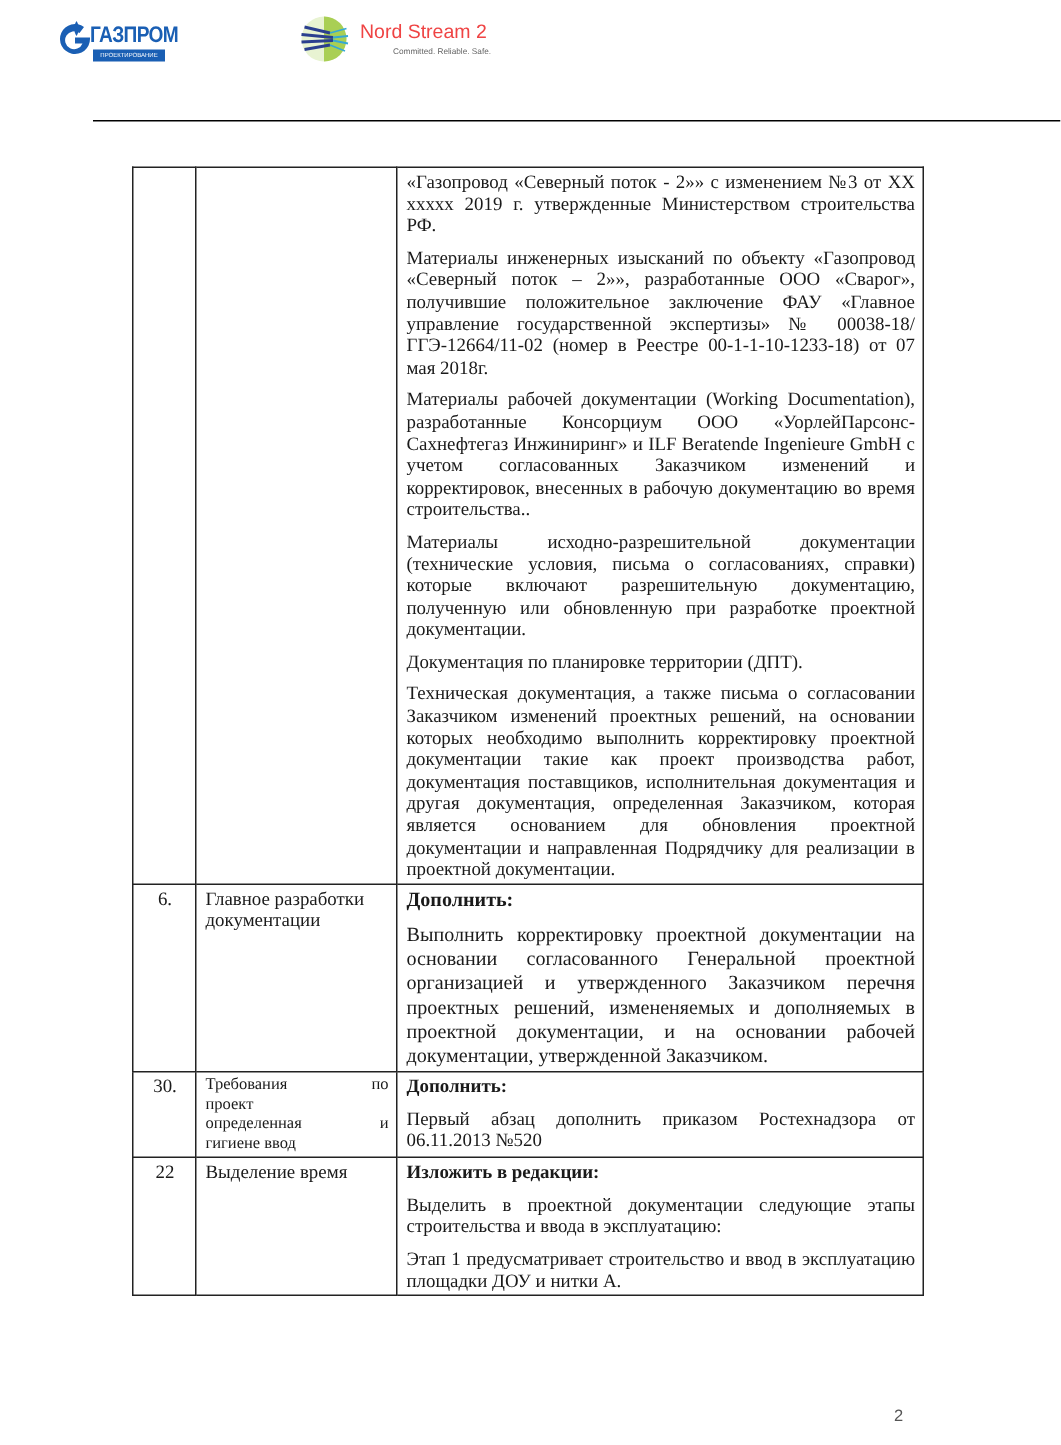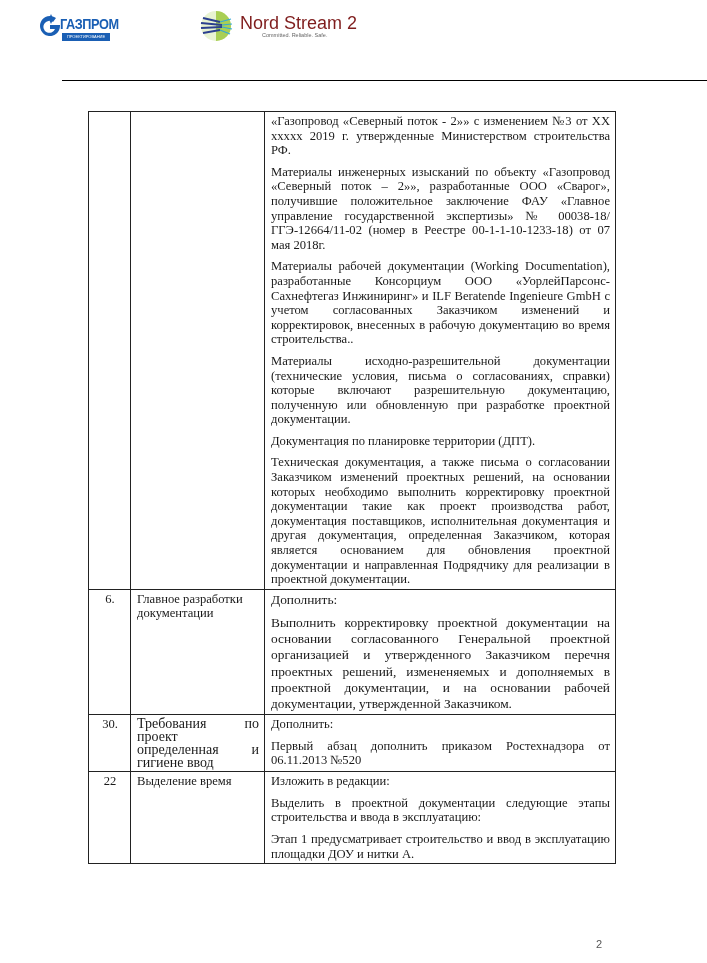--- a/index.html
+++ b/index.html
@@ -6,32 +6,32 @@
   body { width: 707px; height: 963px; background: #ffffff; position: relative; overflow: hidden;
          font-family: "Liberation Serif", serif; color: #1a1a1a; }
   .logo-gazprom { position: absolute; left: 38px; top: 12px; width: 72px; height: 30px; }
   .gz-g { position: absolute; left: 0; top: 0; width: 26px; height: 30px; }
   .gz-word { position: absolute; left: 22px; top: 3px; font-family: "Liberation Sans", sans-serif; font-weight: bold;
              font-size: 15px; color: #1a5fb4; letter-spacing: -0.5px; transform: scaleX(0.85); transform-origin: left; }
   .gz-bar { position: absolute; left: 24px; top: 21px; width: 48px; height: 8px; background: #1a5fb4;
             color: #fff; font-family: "Liberation Sans", sans-serif; font-size: 4px; line-height: 8px; text-align: center; overflow: hidden; }
   .logo-ns { position: absolute; left: 200px; top: 10px; width: 160px; height: 32px; }
   .ns-icon { position: absolute; left: 0; top: 0; width: 34px; height: 32px; }
-  .ns-word { position: absolute; left: 40px; top: 3px; font-family: "Liberation Sans", sans-serif; font-size: 18px; color: #7f1d1d; white-space: nowrap; }
+  .ns-word { position: absolute; left: 40px; top: 3px; font-family: "Liberation Sans", sans-serif; font-size: 13px; color: #ef4444; white-space: nowrap; }
   .ns-tag { position: absolute; left: 62px; top: 22px; font-family: "Liberation Sans", sans-serif; font-size: 5.5px; color: #666; white-space: nowrap; }
   .header-rule { position: absolute; left: 62px; top: 80px; width: 645px; height: 1px; background: #000; }
   table.doc { position: absolute; left: 88px; top: 111px; width: 527px; border-collapse: collapse; table-layout: fixed; }
   table.doc td { border: 1px solid #222; vertical-align: top; font-size: 12.6px; line-height: 14.6px; padding: 2px 5px 2px 6px; }
   col.c1 { width: 42px; } col.c2 { width: 134px; } col.c3 { width: 351px; }
   td.num { text-align: center; padding-top: 4px; }
   td.title { padding-top: 4px; }
   td.title.just { text-align: justify; text-align-last: auto; }
   .para { text-align: justify; margin: 0 0 7px 0; }
   .para:last-child { margin-bottom: 0; }
-  .bold { font-weight: normal; }
+  .bold { font-weight: bold; }
   td.c3pad { padding-top: 3px; }
   .page-num { position: absolute; left: 596px; top: 938px; font-family: "Liberation Sans", sans-serif; font-size: 11px; color: #555; }
   .justline { display: flex; justify-content: space-between; }
 </style>
 </head>
 <body>
 
 <div class="logo-gazprom">
   <svg class="gz-g" viewBox="0 0 26 30">
     <path d="M13 2 C11 5 11 9 13 12 C15 9 15 5 13 2 Z" fill="#1a5fb4"></path>
@@ -86,21 +86,21 @@
   <tr>
     <td class="num">6.</td>
     <td class="title">Главное разработки документации</td>
     <td class="c3pad" style="font-size:13.4px;line-height:16.2px;">
       <p class="para bold">Дополнить:</p>
       <p class="para">Выполнить корректировку проектной документации на основании согласованного Генеральной проектной организацией и утвержденного Заказчиком перечня проектных решений, измененяемых и дополняемых в проектной документации, и на основании рабочей документации, утвержденной Заказчиком.</p>
     </td>
   </tr>
   <tr>
     <td class="num">30.</td>
-    <td class="title just" style="font-size:14px;line-height:13px;">
+    <td class="title just" style="font-size:11px;line-height:13px;">
       <div class="justline">
             <span>Требования</span>
             <span>по</span>
           </div>
       <div>проект</div>
       <div class="justline">
             <span>определенная</span>
             <span>и</span>
           </div>
       <div>гигиене ввод</div>

